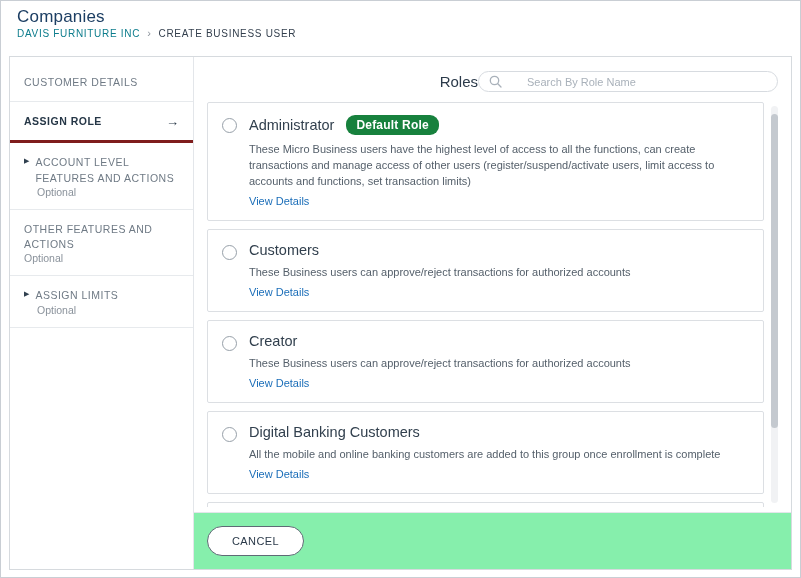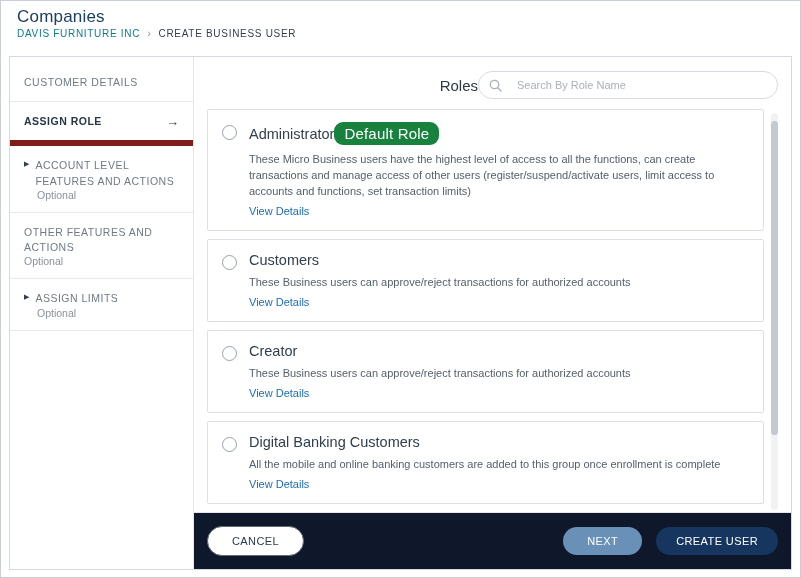--- a/index.html
+++ b/index.html
@@ -35,79 +35,79 @@
   }
   .side-item {
     padding: 12px 14px 11px 14px; border-bottom: 1px solid #e7eaed;
     cursor: pointer;
   }
   .side-row { display: flex; align-items: flex-start; gap: 6px; }
   .side-label {
     font-size: 10.5px; letter-spacing: .5px; color: #6f7a85;
     text-transform: uppercase; line-height: 1.45; flex: 1;
   }
-  .side-item.active { border-bottom: 6px solid #7f1d1d; }
+  .side-item.active { border-bottom: 3px solid #7f1d1d; }
   .side-item.active .side-label { color: #253646; font-weight: 700; }
   .arrow { color: #2b3a4a; font-size: 13px; line-height: 1; margin-top: 1px; }
   .caret { color: #30404f; font-size: 7px; line-height: 1.7; }
   .optional { font-size: 10.5px; color: #8a929b; padding-left: 0; }
   .side-item.has-caret .optional { padding-left: 13px; }
   
   .content { flex: 1; position: relative; padding: 0 13px; }
   .content-header {
     display: flex; align-items: center; justify-content: flex-end;
     padding: 14px 0 10px 0;
   }
   .roles-heading { font-size: 15px; font-weight: 400; color: #2b3a4a; }
   .search {
-    width: 300px; height: 28px; border: 1px solid #d7dbe0; border-radius: 14px;
-    display: flex; align-items: center; padding: 0 10px; gap: 15px; background: #fff;
+    width: 300px; height: 21px; border: 1px solid #d7dbe0; border-radius: 14px;
+    display: flex; align-items: center; padding: 0 10px; gap: 25px; background: #fff;
   }
   .search-icon { display: flex; align-items: center; }
   .search input {
     border: none; outline: none; flex: 1; font-size: 11px;
     font-family: "Liberation Sans", sans-serif; color: #3a4550; background: transparent;
   }
   .search input::placeholder { color: #a9b1ba; }
   
   .list-wrap { position: relative; height: 405px; }
   .role-list { height: 100%; overflow: hidden; padding-right: 14px; }
   .role-card {
     border: 1px solid #dcdfe3; border-radius: 2px; background: #fff;
     display: flex; gap: 12px; padding: 12px 14px 11px 14px; margin-bottom: 8px;
   }
   .radio {
     width: 15px; height: 15px; border: 1.5px solid #97a0a9; border-radius: 50%;
     flex-shrink: 0; margin-top: 3px; cursor: pointer; background: #fff;
   }
   .role-body { flex: 1; }
-  .role-title-row { display: flex; align-items: center; gap: 0; }
+  .role-title-row { display: flex; align-items: center; gap: 12px; }
   .role-title { font-size: 14.5px; color: #32404e; font-weight: 400; }
   .badge {
-    background: #17813d; color: #ffffff; font-size: 15px; font-weight: 400;
+    background: #17813d; color: #ffffff; font-size: 12px; font-weight: 700;
     padding: 3px 10px; border-radius: 9px; letter-spacing: .2px;
   }
   .role-desc { margin-top: 7px; font-size: 11px; color: #55606b; line-height: 1.45; }
   .view-details {
     display: inline-block; margin-top: 5px; font-size: 11px; color: #1a6db8;
     text-decoration: none; cursor: pointer;
   }
   
   .fake-scrollbar {
     position: absolute; top: 4px; bottom: 4px; right: 0; width: 7px;
     background: #f1f2f4; border-radius: 4px;
   }
   .fake-scrollbar .thumb {
     position: absolute; top: 2%; height: 79%; left: 0; right: 0;
     background: #c4c9cf; border-radius: 4px;
   }
   
   .footer {
     position: absolute; left: 0; right: 0; bottom: 0; height: 57px;
-    border-top: 1px solid #e3e6ea; background: #0f172a;
+    border-top: 1px solid #e3e6ea; background: #86efac;
     display: flex; align-items: center; justify-content: space-between;
     padding: 0 13px;
   }
   .btn {
     font-family: "Liberation Sans", sans-serif; font-size: 11px; font-weight: 500;
     letter-spacing: .4px; border-radius: 16px; cursor: pointer; border: none;
   }
   .btn-cancel {
     background: #fff; border: 1px solid #5f6a75; color: #2b3a4a;
     padding: 8px 24px;
@@ -206,19 +206,15 @@
           </div>
           <div class="role-card"></div>
         </div>
       <div class="fake-scrollbar">
         <div class="thumb"></div>
       </div>
     </div>
 
     <div class="footer">
       <button class="btn btn-cancel">CANCEL</button>
-      <div class="footer-right">
-        <button class="btn btn-next">NEXT</button>
-        <button class="btn btn-create">CREATE USER</button>
-      </div>
     </div>
   </section>
 </div>
 
 </body></html>

